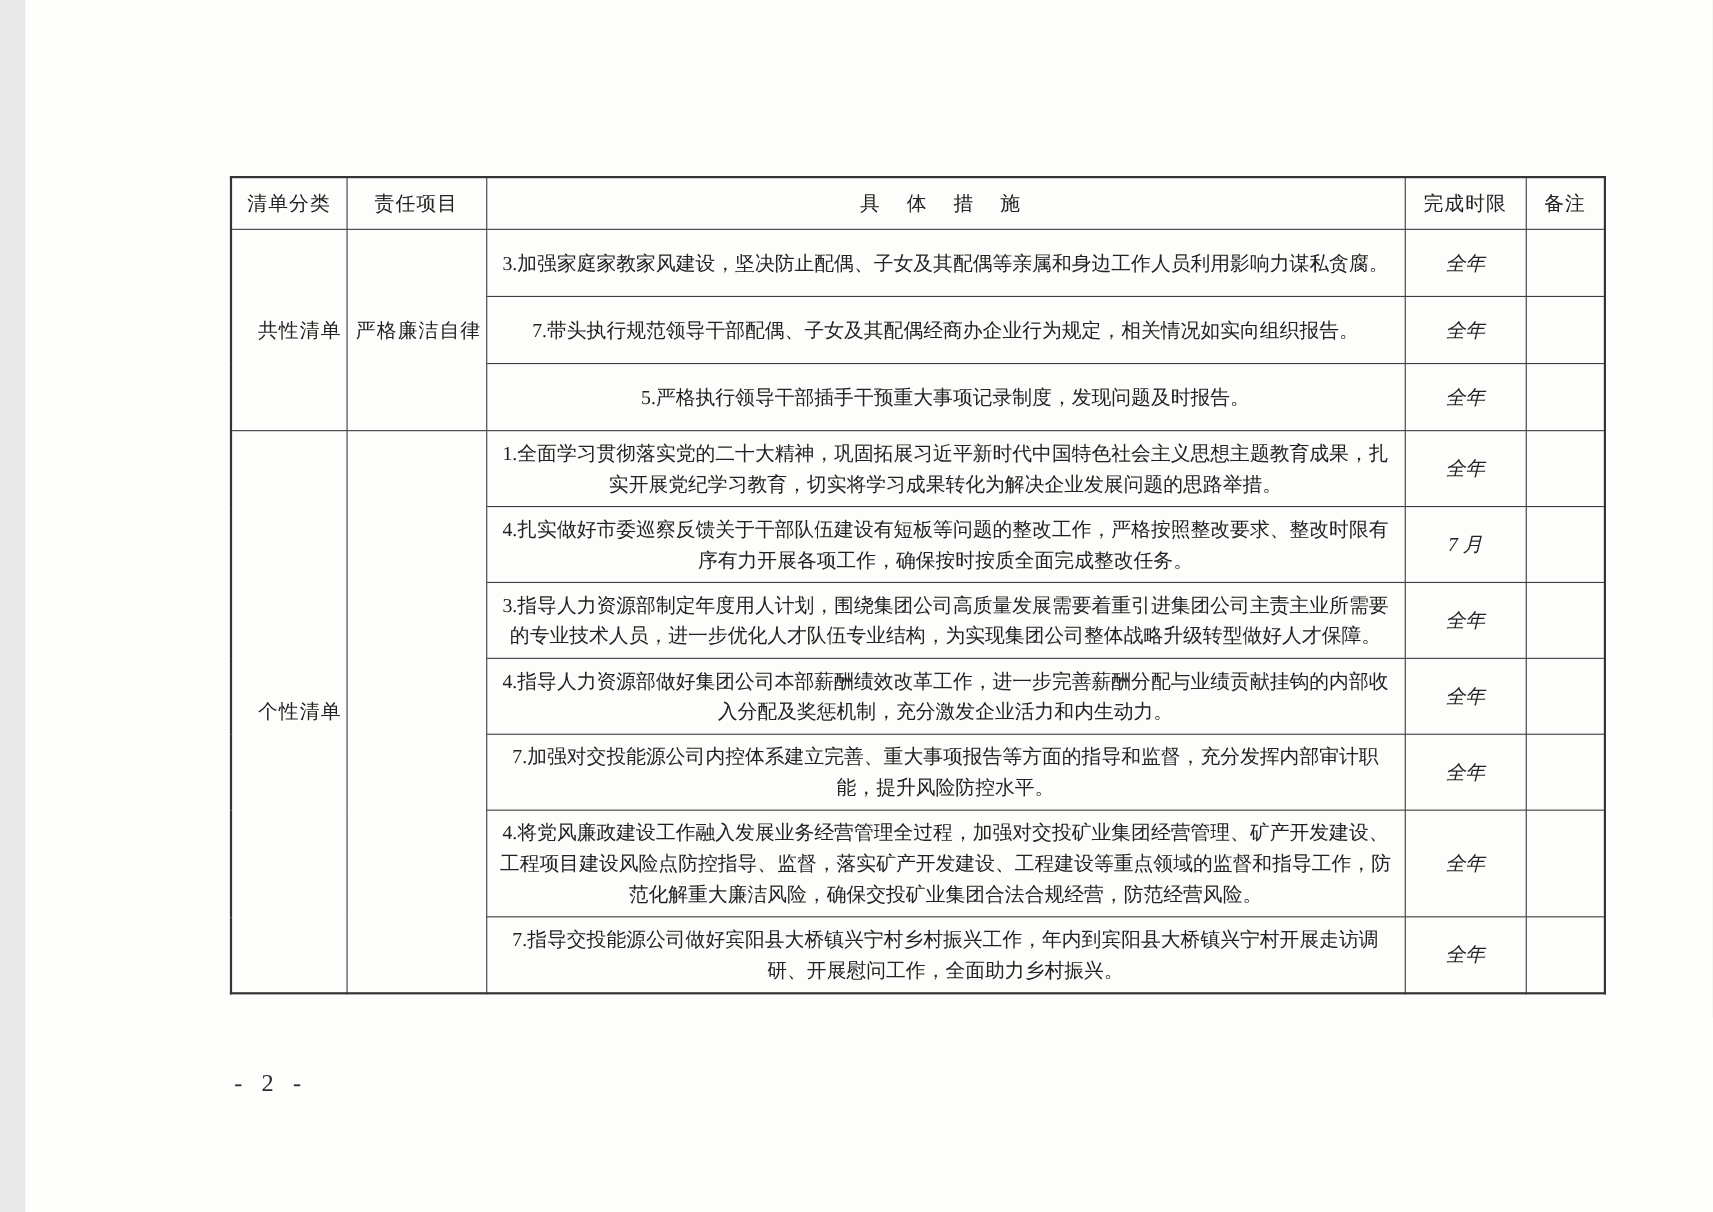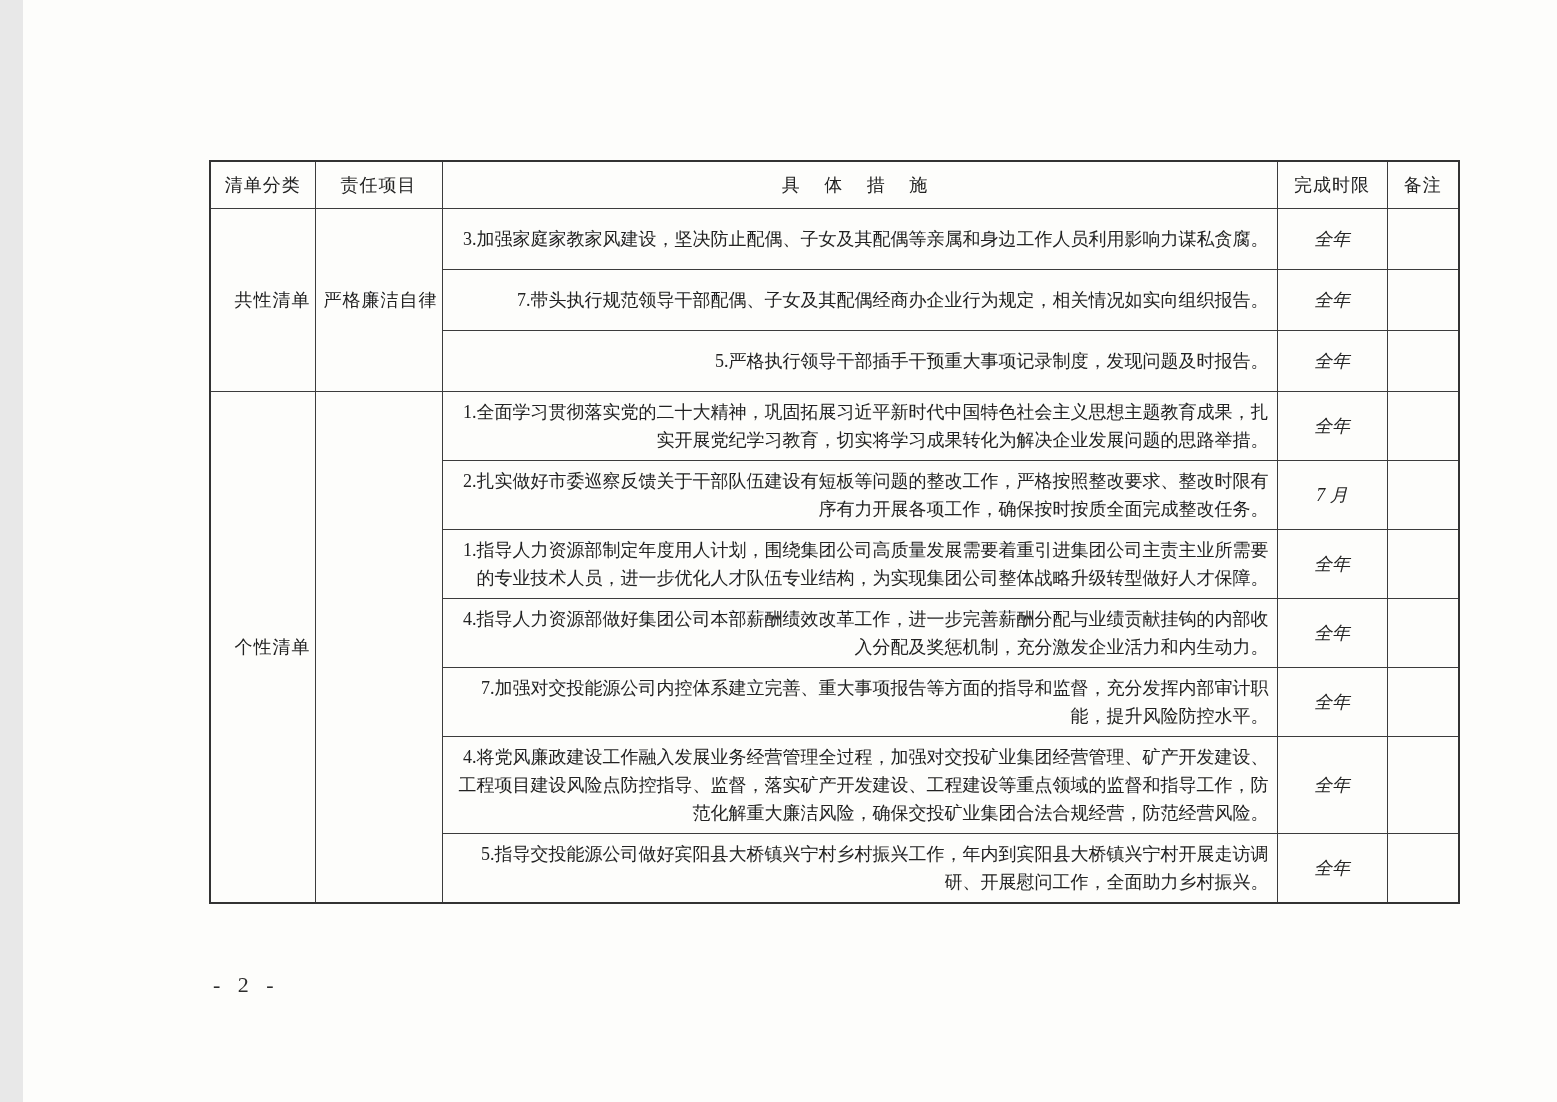--- a/index.html
+++ b/index.html
@@ -53,21 +53,21 @@
   th.hdr-measure { letter-spacing: 10px; }
 
   td.cell-category,
   td.cell-project {
     text-align: right;
     font-size: 19px;
     letter-spacing: 1px;
     padding: 4px;
   }
   td.cell-measure {
-    text-align: right;
+    text-align: center;
     padding: 6px 8px;
     height: 48px;
   }
   td.cell-deadline {
     text-align: center;
     padding: 4px;
     font-style: italic;
   }
   td.cell-remark {
     padding: 4px;
@@ -123,46 +123,46 @@
           <td class="cell-remark"></td>
         </tr>
         <tr>
           <td class="cell-category" rowspan="7">个性清单</td>
           <td class="cell-project" rowspan="7"></td>
           <td class="cell-measure">1.全面学习贯彻落实党的二十大精神，巩固拓展习近平新时代中国特色社会主义思想主题教育成果，扎实开展党纪学习教育，切实将学习成果转化为解决企业发展问题的思路举措。</td>
           <td class="cell-deadline">全年</td>
           <td class="cell-remark"></td>
         </tr>
         <tr>
-          <td class="cell-measure">2.扎实做好市委巡察反馈关于干部队伍建设有短板等问题的整改工作，严格按照整改要求、整改时限有序有力开展各项工作，确保按时按质全面完成整改任务。</td>
+          <td class="cell-measure">4.扎实做好市委巡察反馈关于干部队伍建设有短板等问题的整改工作，严格按照整改要求、整改时限有序有力开展各项工作，确保按时按质全面完成整改任务。</td>
           <td class="cell-deadline">7 月</td>
           <td class="cell-remark"></td>
         </tr>
         <tr>
-          <td class="cell-measure">1.指导人力资源部制定年度用人计划，围绕集团公司高质量发展需要着重引进集团公司主责主业所需要的专业技术人员，进一步优化人才队伍专业结构，为实现集团公司整体战略升级转型做好人才保障。</td>
+          <td class="cell-measure">3.指导人力资源部制定年度用人计划，围绕集团公司高质量发展需要着重引进集团公司主责主业所需要的专业技术人员，进一步优化人才队伍专业结构，为实现集团公司整体战略升级转型做好人才保障。</td>
           <td class="cell-deadline">全年</td>
           <td class="cell-remark"></td>
         </tr>
         <tr>
           <td class="cell-measure">4.指导人力资源部做好集团公司本部薪酬绩效改革工作，进一步完善薪酬分配与业绩贡献挂钩的内部收入分配及奖惩机制，充分激发企业活力和内生动力。</td>
           <td class="cell-deadline">全年</td>
           <td class="cell-remark"></td>
         </tr>
         <tr>
           <td class="cell-measure">7.加强对交投能源公司内控体系建立完善、重大事项报告等方面的指导和监督，充分发挥内部审计职能，提升风险防控水平。</td>
           <td class="cell-deadline">全年</td>
           <td class="cell-remark"></td>
         </tr>
         <tr>
           <td class="cell-measure">4.将党风廉政建设工作融入发展业务经营管理全过程，加强对交投矿业集团经营管理、矿产开发建设、工程项目建设风险点防控指导、监督，落实矿产开发建设、工程建设等重点领域的监督和指导工作，防范化解重大廉洁风险，确保交投矿业集团合法合规经营，防范经营风险。</td>
           <td class="cell-deadline">全年</td>
           <td class="cell-remark"></td>
         </tr>
         <tr>
-          <td class="cell-measure">5.指导交投能源公司做好宾阳县大桥镇兴宁村乡村振兴工作，年内到宾阳县大桥镇兴宁村开展走访调研、开展慰问工作，全面助力乡村振兴。</td>
+          <td class="cell-measure">7.指导交投能源公司做好宾阳县大桥镇兴宁村乡村振兴工作，年内到宾阳县大桥镇兴宁村开展走访调研、开展慰问工作，全面助力乡村振兴。</td>
           <td class="cell-deadline">全年</td>
           <td class="cell-remark"></td>
         </tr>
       </tbody>
   </table>
 
   <div class="page-number">- 2 -</div>
 
 </div>
 

